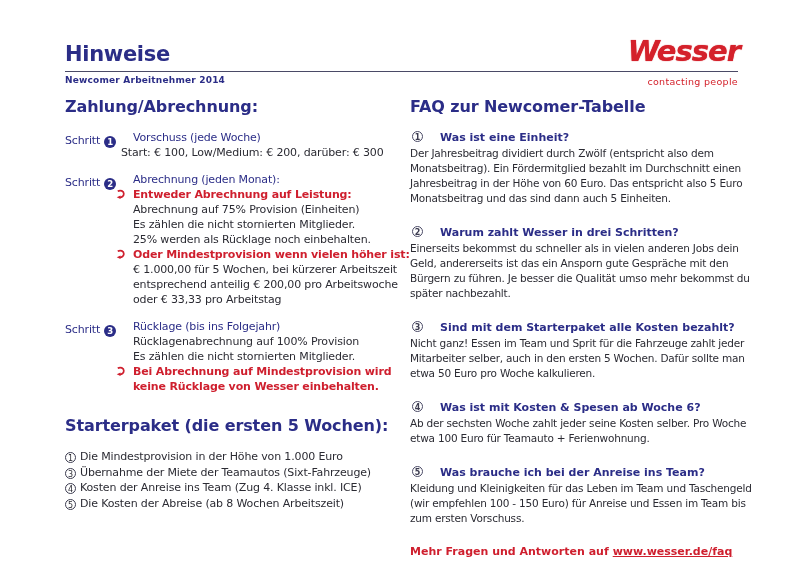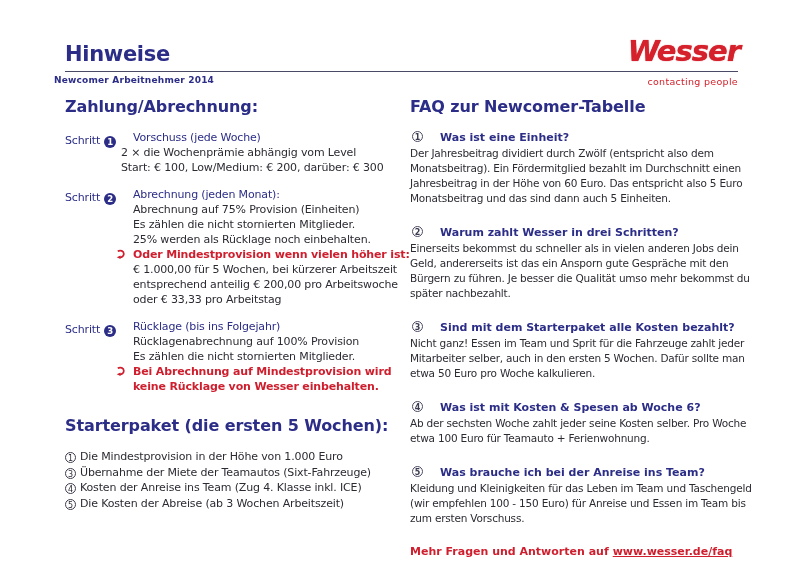--- a/index.html
+++ b/index.html
@@ -12,21 +12,21 @@
   
   .doc-title {
     position:absolute; left:65px; top:42px;
     font-size:21px; font-weight:bold; color:#2b2d87; letter-spacing:-0.3px;
   }
   .header-rule {
     position:absolute; left:65px; top:71px; width:673px; height:1px;
     background:#4a4a66;
   }
   .doc-subtitle {
-    position:absolute; left:54px; top:75px;
+    position:absolute; left:65px; top:75px;
     font-size:9px; font-weight:bold; color:#2b2d87; letter-spacing:0.2px;
   }
   .logo {
     position:absolute; right:60px; top:34px; text-align:right;
   }
   .logo-word {
     font-size:29px; font-weight:800; font-style:italic; color:#d4212b;
     letter-spacing:-1px; line-height:34px;
     text-shadow:0 0 1px #d4212b;
   }
@@ -93,30 +93,38 @@
   <div class="logo-tagline">contacting people</div>
 
   <div class="col-left">
     <h2 class="sec">Zahlung/Abrechnung:</h2>
 
     <div class="step">
       <span class="step-label">
         <span>Schritt</span><span class="cnum-filled">1</span>
       </span>
       <div class="step-title ln">Vorschuss (jede Woche)</div>
-      <div class="ln">2 × die Wochenprämie abhängig vom Level</div>
       <div class="ln">Start: € 100, Low/Medium: € 200, darüber: € 300</div>
     </div>
 
     <div class="step">
       <span class="step-label">
         <span>Schritt</span><span class="cnum-filled">2</span>
       </span>
       <div class="step-title ln">Abrechnung (jeden Monat):</div>
       <div class="body">
+        <div class="bullet-row ln red">
+          <span class="arrow">
+            <svg viewBox="0 0 14 14" width="11" height="11">
+                <path d="M3.5 2.8 C7 0.8 11.2 2.6 11.2 6.2 C11.2 9.2 8.6 10.8 6 10.6" fill="none" stroke="#cf1f2e" stroke-width="2.2"></path>
+                <path d="M7 8.4 L2.2 10.4 L7 12.6 Z" fill="#cf1f2e"></path>
+              </svg>
+          </span>
+          <span>Entweder Abrechnung auf Leistung:</span>
+        </div>
         <div class="ln">Abrechnung auf 75% Provision (Einheiten)</div>
         <div class="ln">Es zählen die nicht stornierten Mitglieder.</div>
         <div class="ln">25% werden als Rücklage noch einbehalten.</div>
         <div class="bullet-row ln red">
           <span class="arrow">
             <svg viewBox="0 0 14 14" width="11" height="11">
                 <path d="M3.5 2.8 C7 0.8 11.2 2.6 11.2 6.2 C11.2 9.2 8.6 10.8 6 10.6" fill="none" stroke="#cf1f2e" stroke-width="2.2"></path>
                 <path d="M7 8.4 L2.2 10.4 L7 12.6 Z" fill="#cf1f2e"></path>
               </svg>
           </span>
@@ -145,21 +153,21 @@
           </span>
           <span>Bei Abrechnung auf Mindestprovision wird keine Rücklage von Wesser einbehalten.</span>
         </div>
       </div>
     </div>
 
     <h2 class="sec starter-head">Starterpaket (die ersten 5 Wochen):</h2>
     <div class="starter-item"><span class="cnum-outline">1</span><span>Die Mindestprovision in der Höhe von 1.000 Euro</span></div>
     <div class="starter-item"><span class="cnum-outline">3</span><span>Übernahme der Miete der Teamautos (Sixt-Fahrzeuge)</span></div>
     <div class="starter-item"><span class="cnum-outline">4</span><span>Kosten der Anreise ins Team (Zug 4. Klasse inkl. ICE)</span></div>
-    <div class="starter-item"><span class="cnum-outline">5</span><span>Die Kosten der Abreise (ab 3 Wochen Arbeitszeit)</span></div>
+    <div class="starter-item"><span class="cnum-outline">5</span><span>Die Kosten der Abreise (ab 8 Wochen Arbeitszeit)</span></div>
   </div>
 
   <div class="col-right">
     <h2 class="sec">FAQ zur Newcomer-Tabelle</h2>
 
     <div class="faq">
       <div class="faq-q">
         <span class="cnum-outline">1</span>
         <span>Was ist eine Einheit?</span>
       </div>

